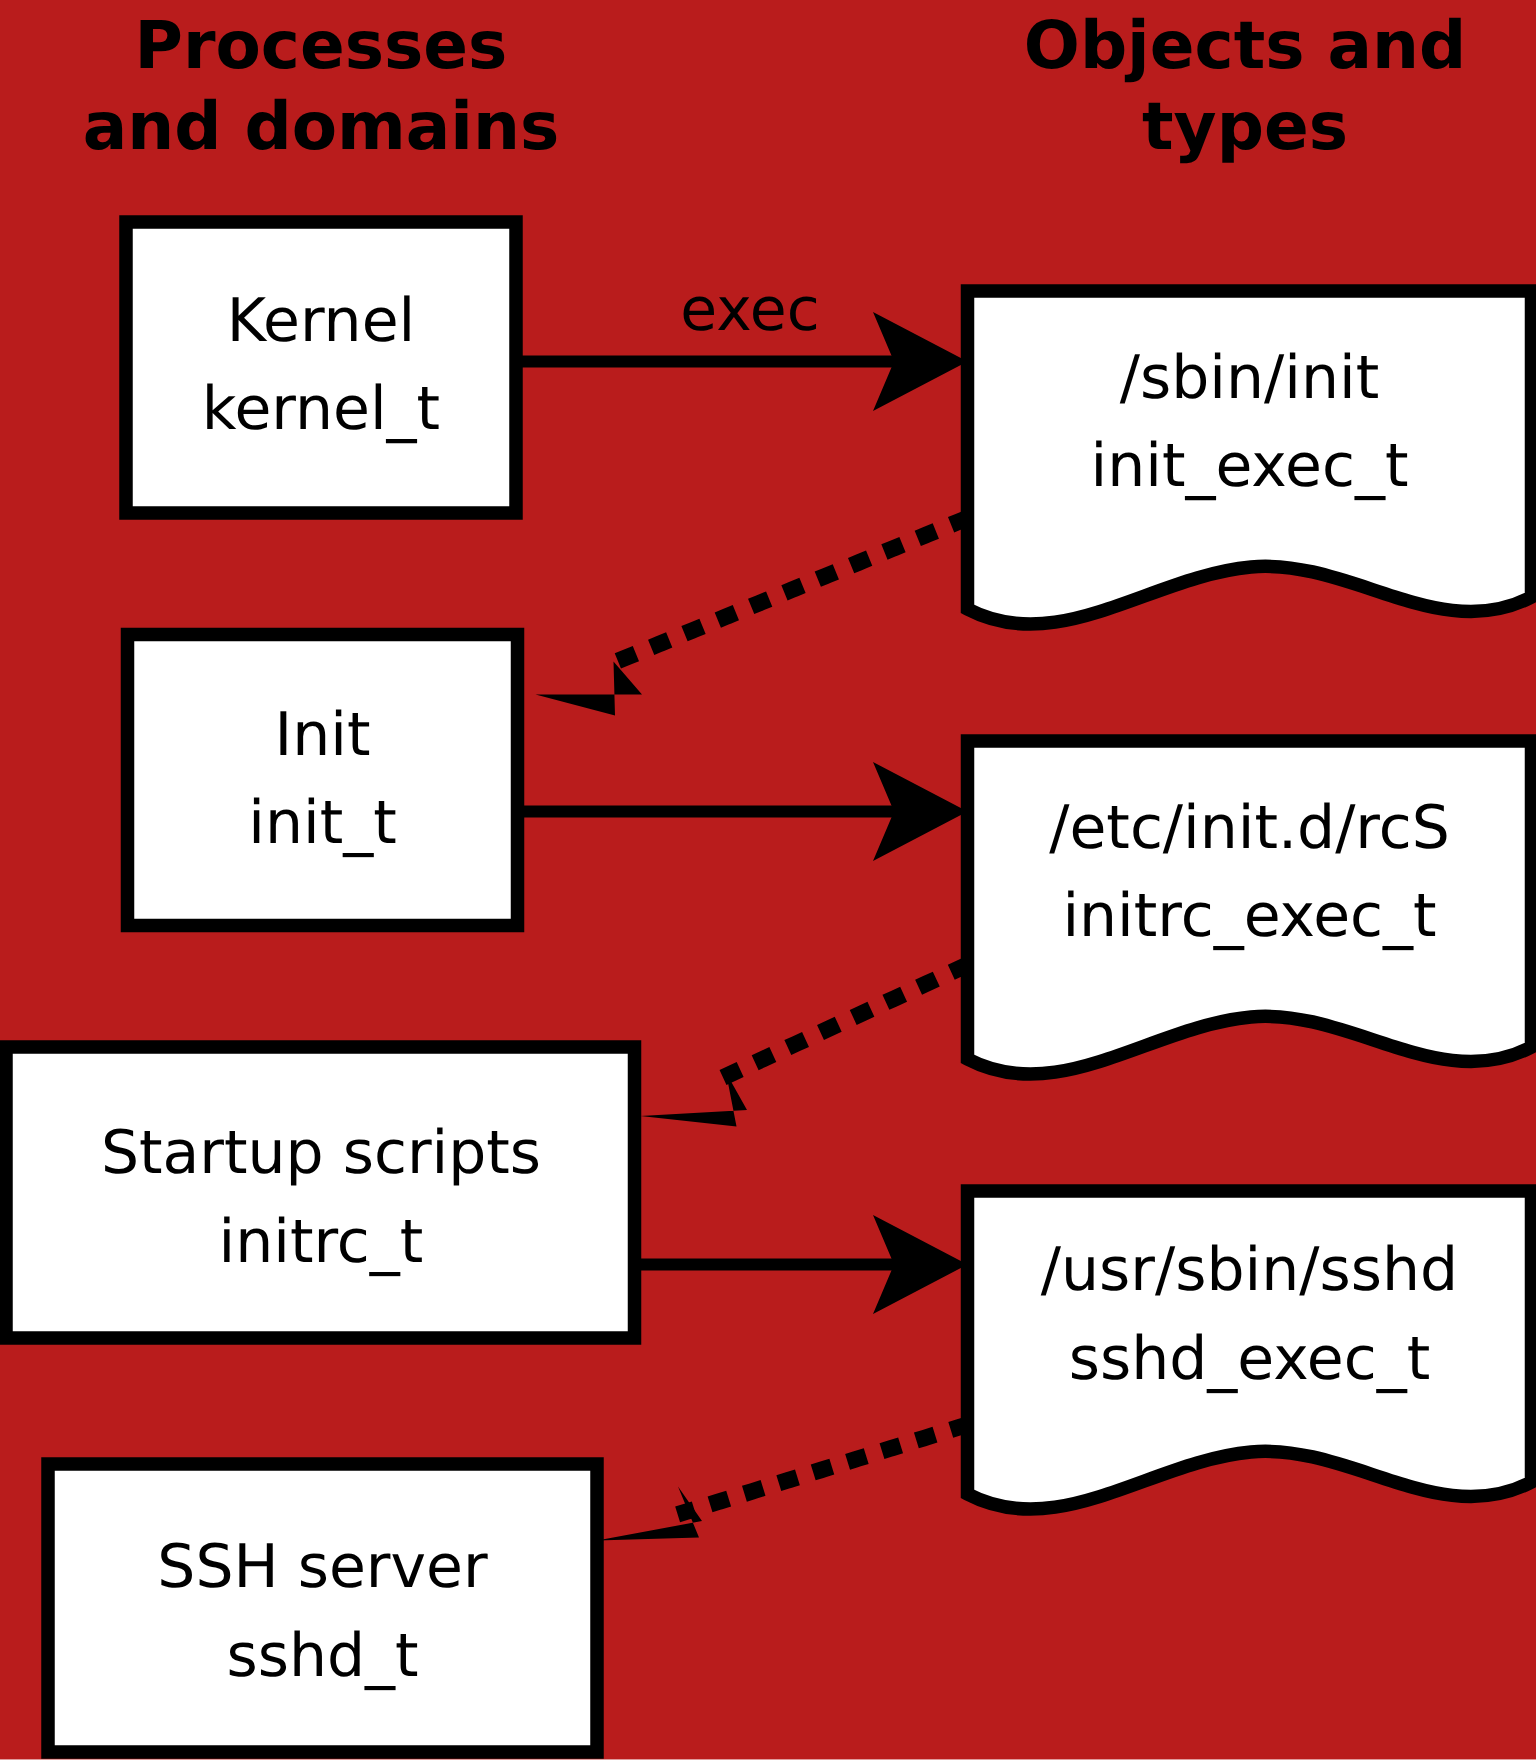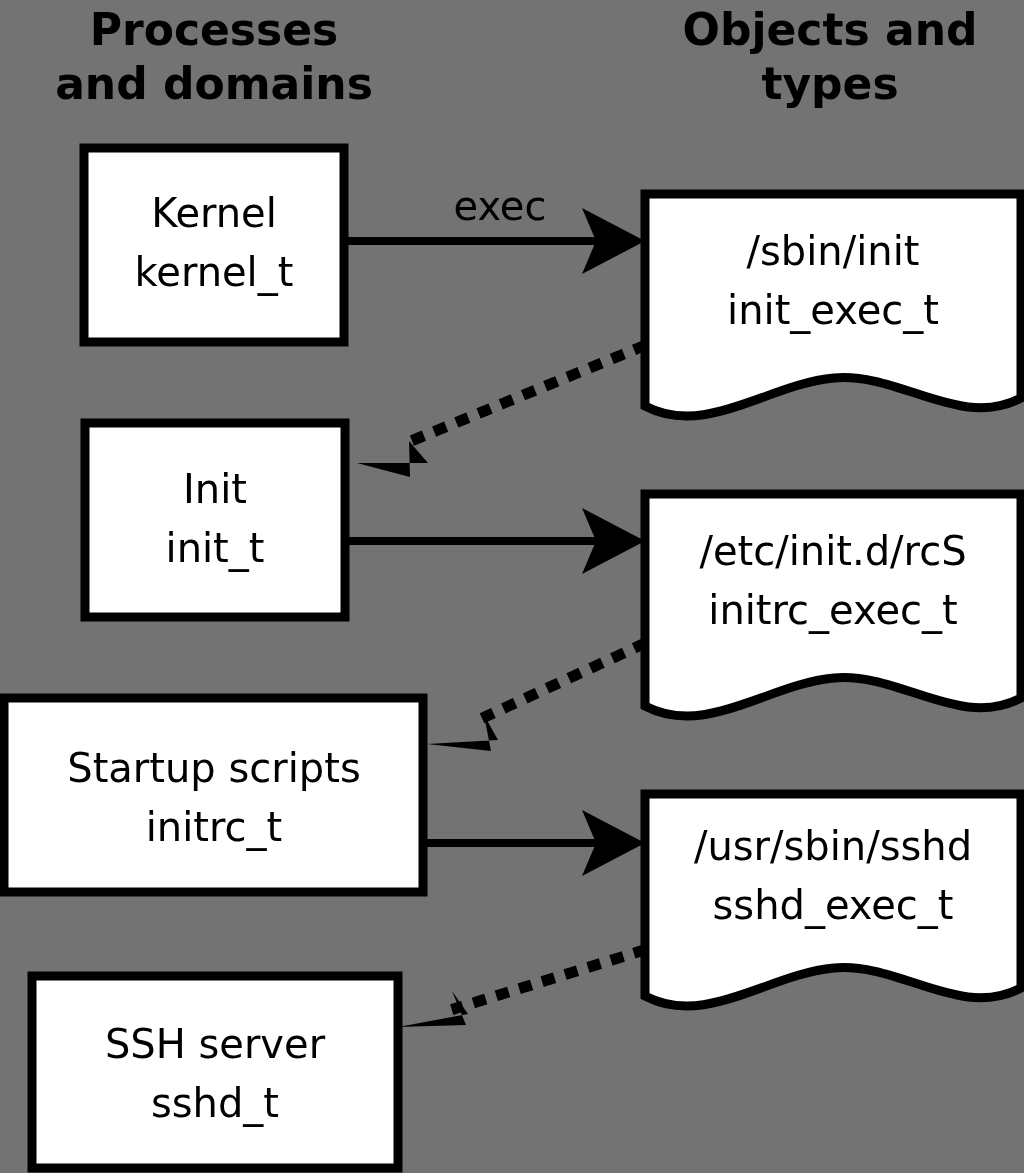--- a/index.html
+++ b/index.html
@@ -7,21 +7,21 @@
     padding: 0;
     background: #ffffff;
   }
   body {
     font-family: "DejaVu Sans", sans-serif;
   }
   #canvas {
     position: relative;
     width: 1024px;
     height: 1173px;
-    background: #737373;
+    background: #b91c1c;
     overflow: hidden;
   }
   svg#diagram {
     position: absolute;
     left: 0;
     top: 0;
     width: 1024px;
     height: 1173px;
     display: block;
   }

